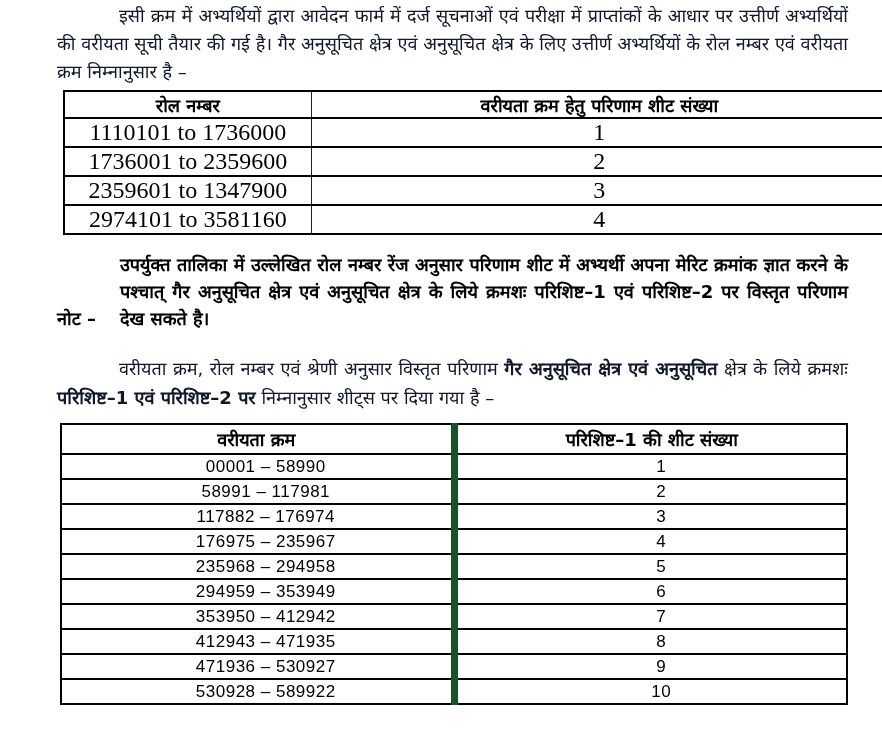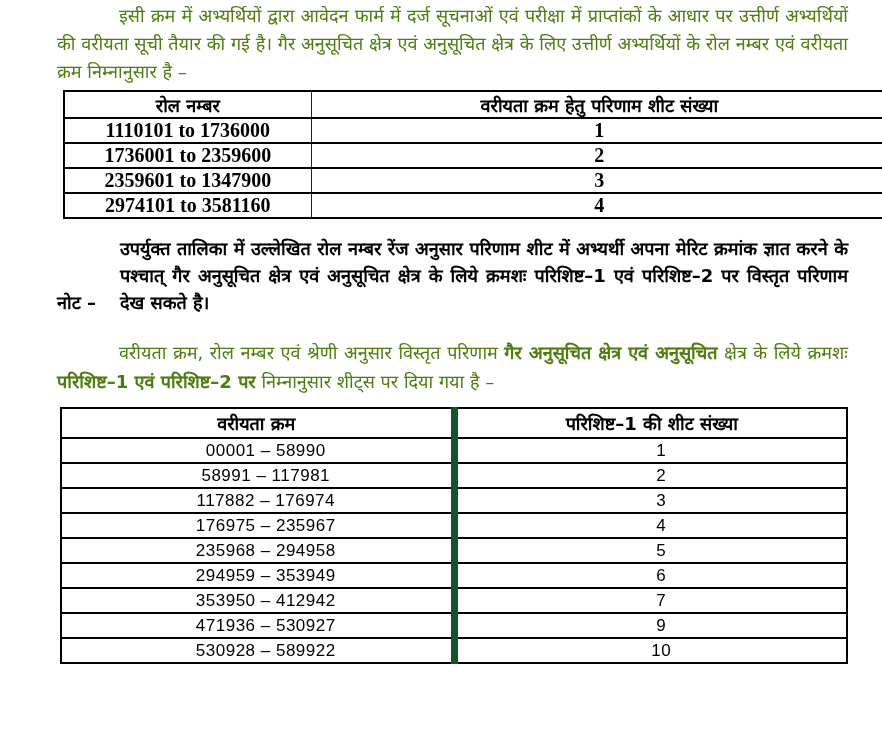--- a/index.html
+++ b/index.html
@@ -18,21 +18,21 @@
     box-sizing: border-box;
     width: 882px;
     height: 738px;
     padding: 2px 34px 0 57px;
   }
   .para {
     margin: 0;
     font-size: 18px;
     line-height: 28px;
     text-align: justify;
-    color: #4d7c0f;
+    color: #0f172a;
   }
   .indent { text-indent: 62px; }
   .para b { font-weight: bold; }
 
   table.tbl {
     border-collapse: collapse;
     border: 2px solid #000;
     table-layout: fixed;
   }
   .tbl th, .tbl td {
@@ -51,22 +51,21 @@
   .tbl-roll {
     width: 826px;
     margin: 4px 0 0 6px;
   }
   .tbl-roll col.c1 { width: 30%; }
   .tbl-roll col.c2 { width: 70%; }
   .tbl-roll th { height: 25px; }
   .tbl-roll td {
     height: 20px;
     font-family: "Liberation Serif", serif;
-    font-size: 20px;
-    font-weight: bold;
+    font-size: 24px;
   }
   .tbl-roll th:first-child, .tbl-roll td:first-child {
     border-right: 1.5px solid #222;
   }
 
   
   .note {
     display: flex;
     margin-top: 16px;
     font-weight: bold;
@@ -186,20 +185,24 @@
         </tr>
         <tr>
           <td>294959 – 353949</td>
           <td>6</td>
         </tr>
         <tr>
           <td>353950 – 412942</td>
           <td>7</td>
         </tr>
         <tr>
+          <td>412943 – 471935</td>
+          <td>8</td>
+        </tr>
+        <tr>
           <td>471936 – 530927</td>
           <td>9</td>
         </tr>
         <tr>
           <td>530928 – 589922</td>
           <td>10</td>
         </tr>
       </tbody>
   </table>
 

